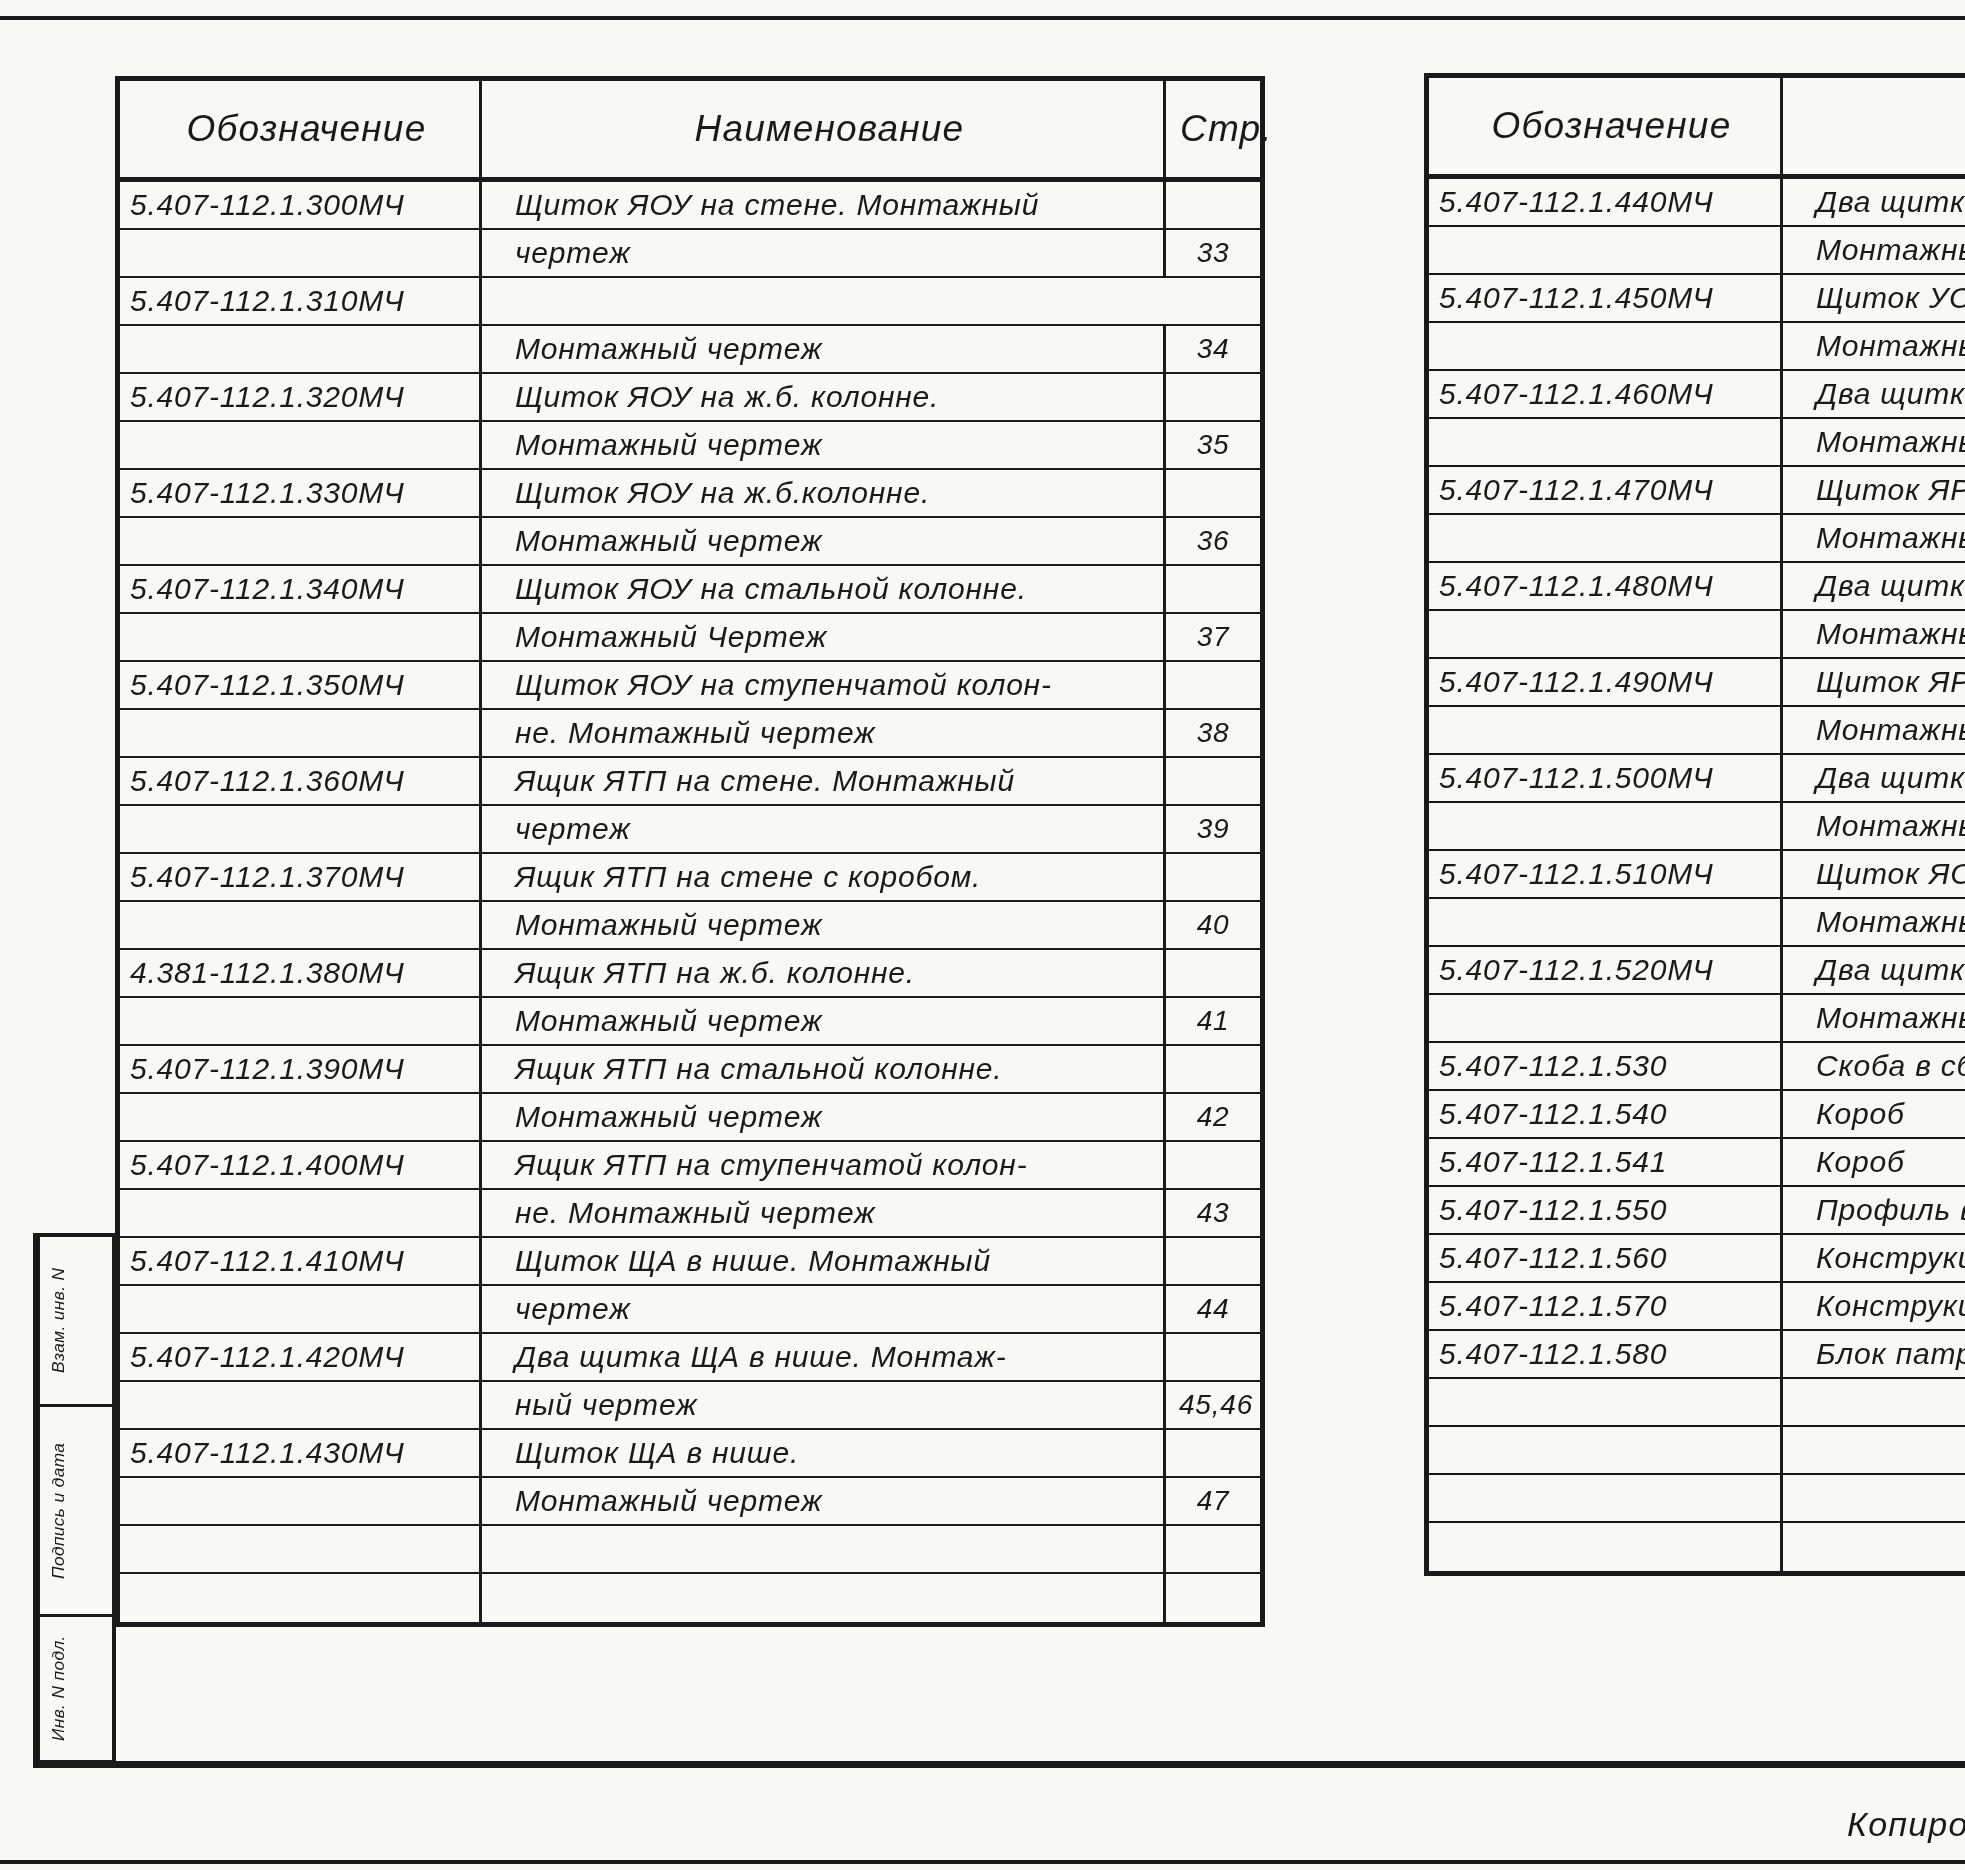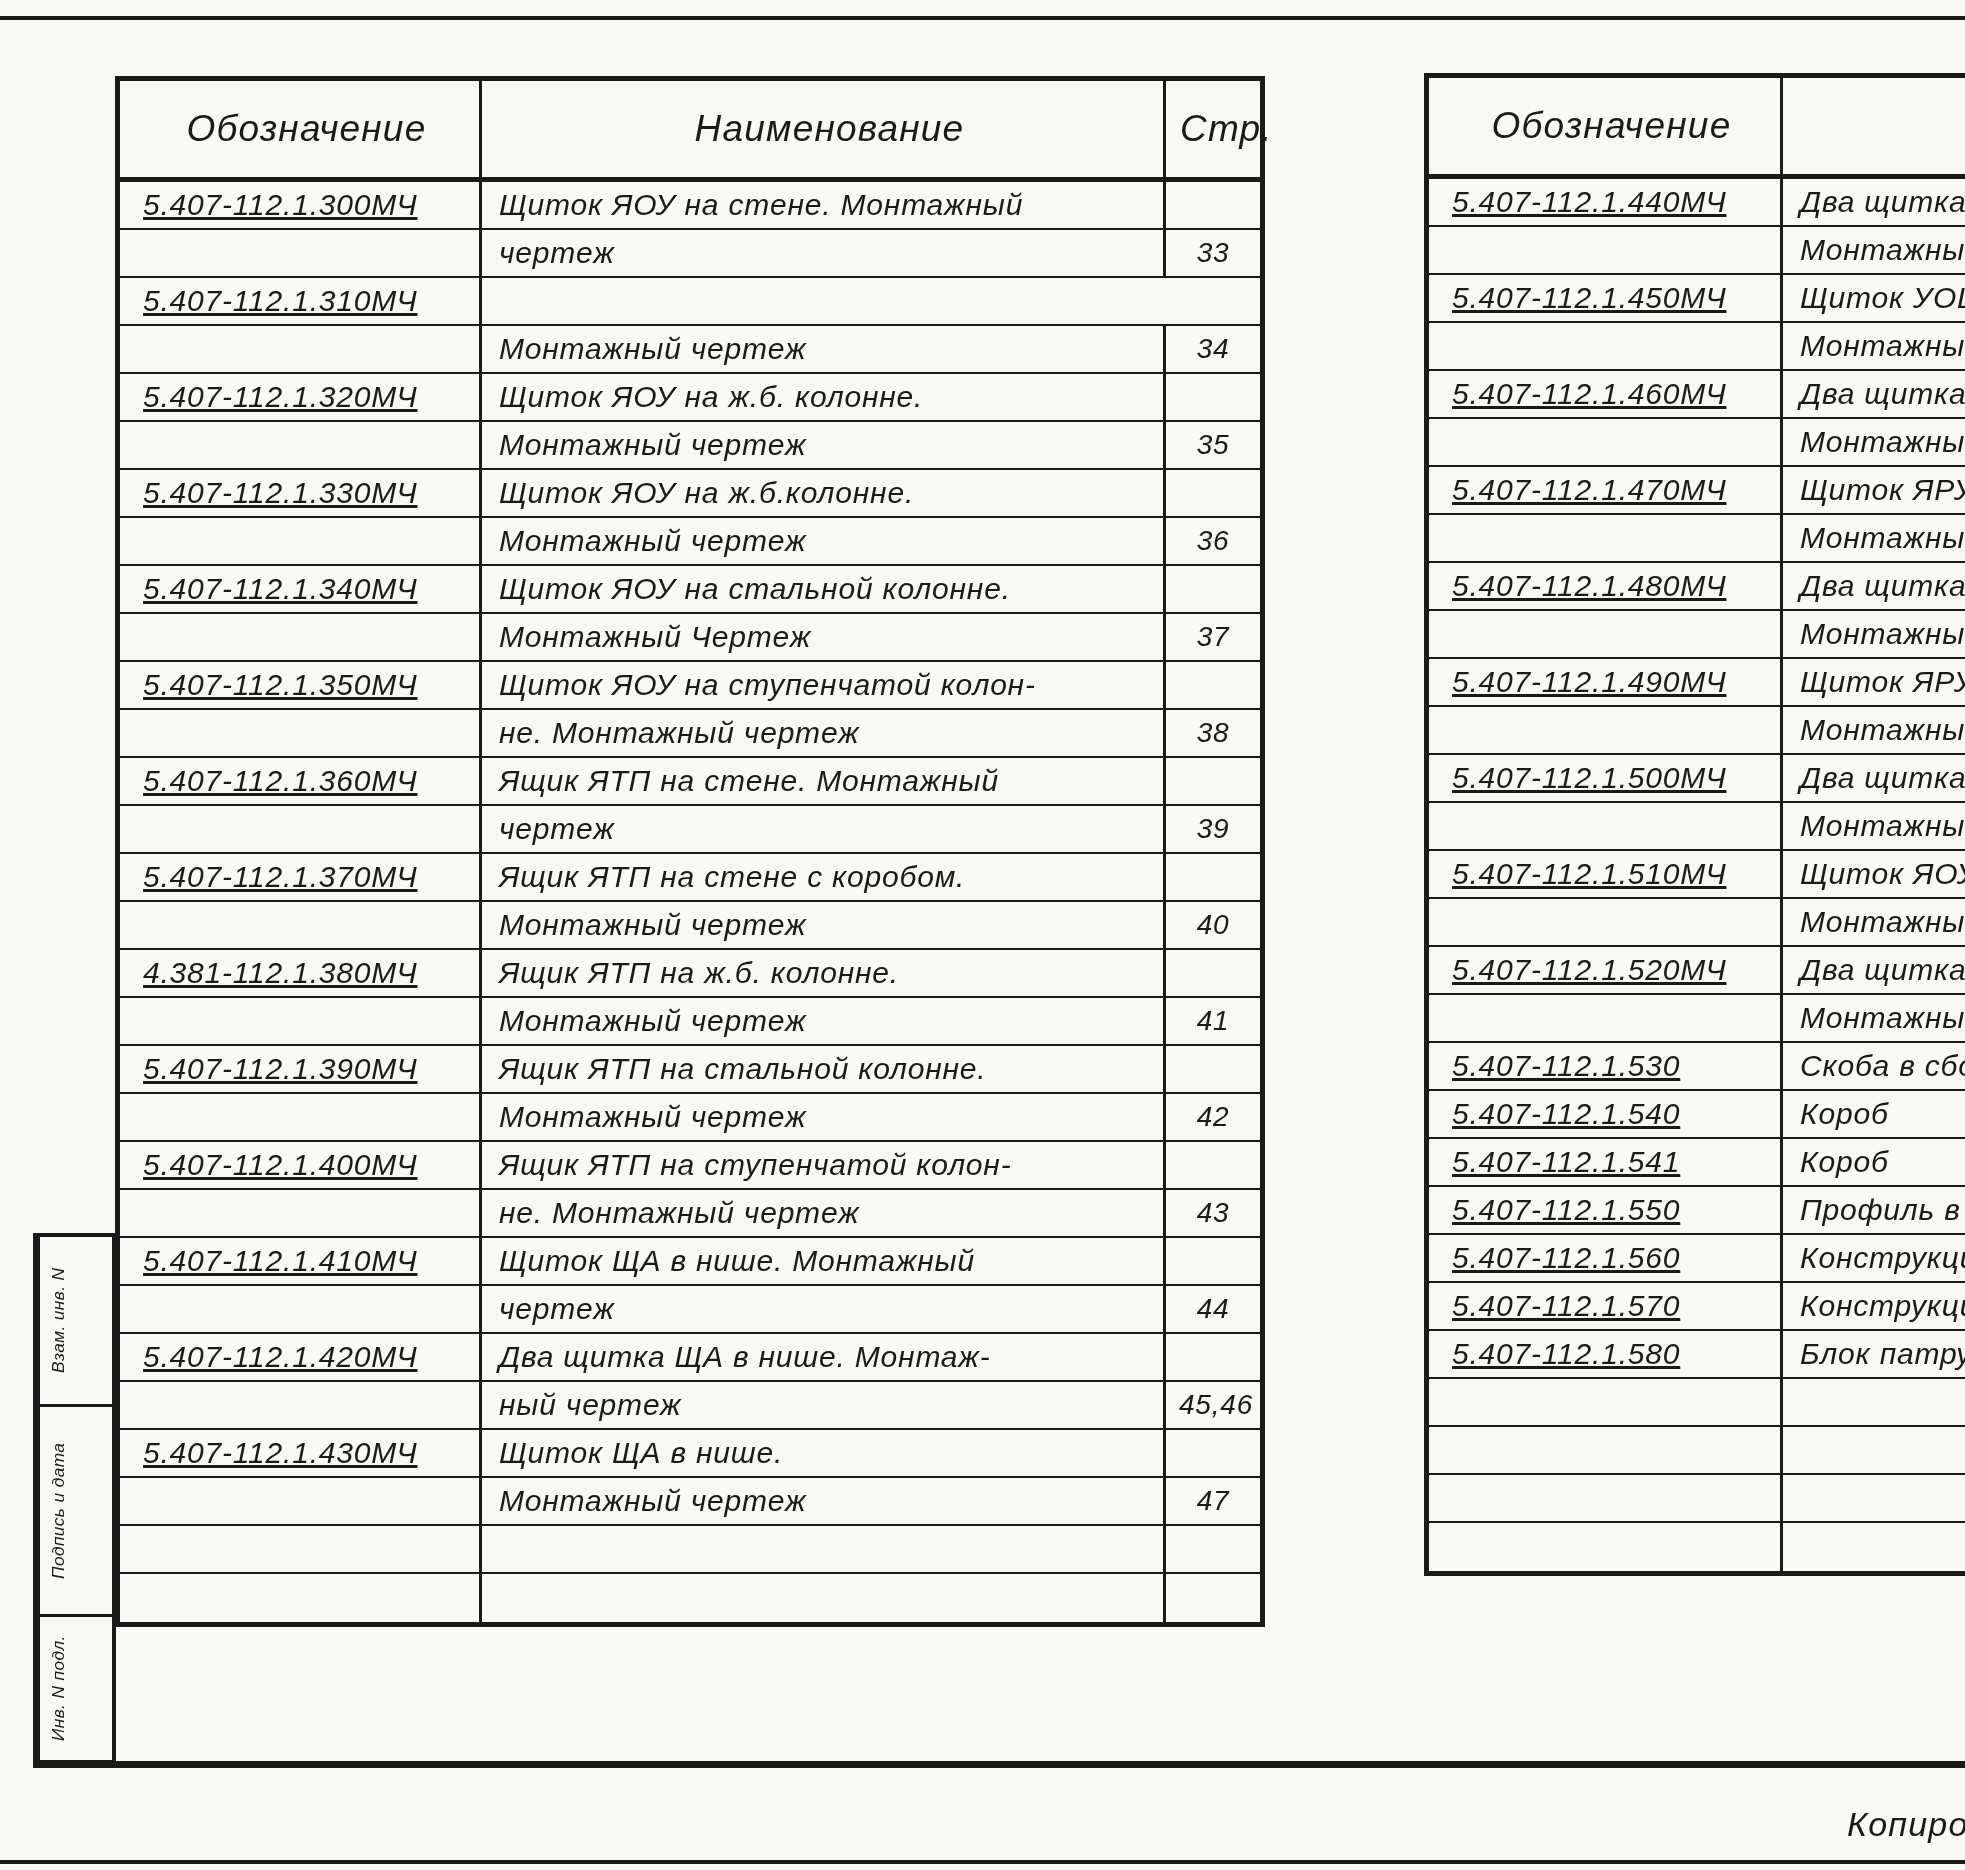--- a/index.html
+++ b/index.html
@@ -24,22 +24,22 @@
   .tr{height:48px;border-bottom:2.4px solid #1a1a1a;}
   .tbody .tr:last-child{border-bottom:none;}
   .th,.td{
     box-sizing:border-box;border-right:3.5px solid #1a1a1a;
     display:flex;align-items:center;white-space:nowrap;overflow:visible;
     font-style:italic;
   }
   .th:last-child,.td:last-child{border-right:none;}
   .th{justify-content:center;font-size:37px;letter-spacing:1.2px;margin-left:14px;}
   .td{font-size:30px;letter-spacing:0.8px;}
-  .td.designation{padding-left:23px;text-decoration:underline;}
-  .td.name{padding-left:17px;}
+  .td.designation{padding-left:10px;}
+  .td.name{padding-left:33px;}
   .td.page{justify-content:center;font-size:28px;padding:0 13px;}
   
   .sidebar{
     position:absolute;left:33px;top:1233px;width:83px;height:531px;
     border:4.3px solid #1a1a1a;box-sizing:border-box;
     display:flex;flex-direction:column;
   }
   .sidebar-cell{display:flex;border-bottom:3.9px solid #1a1a1a;box-sizing:border-box;}
   .sidebar-cell:last-child{border-bottom:none;flex:1;}
   .sidebar-label{

